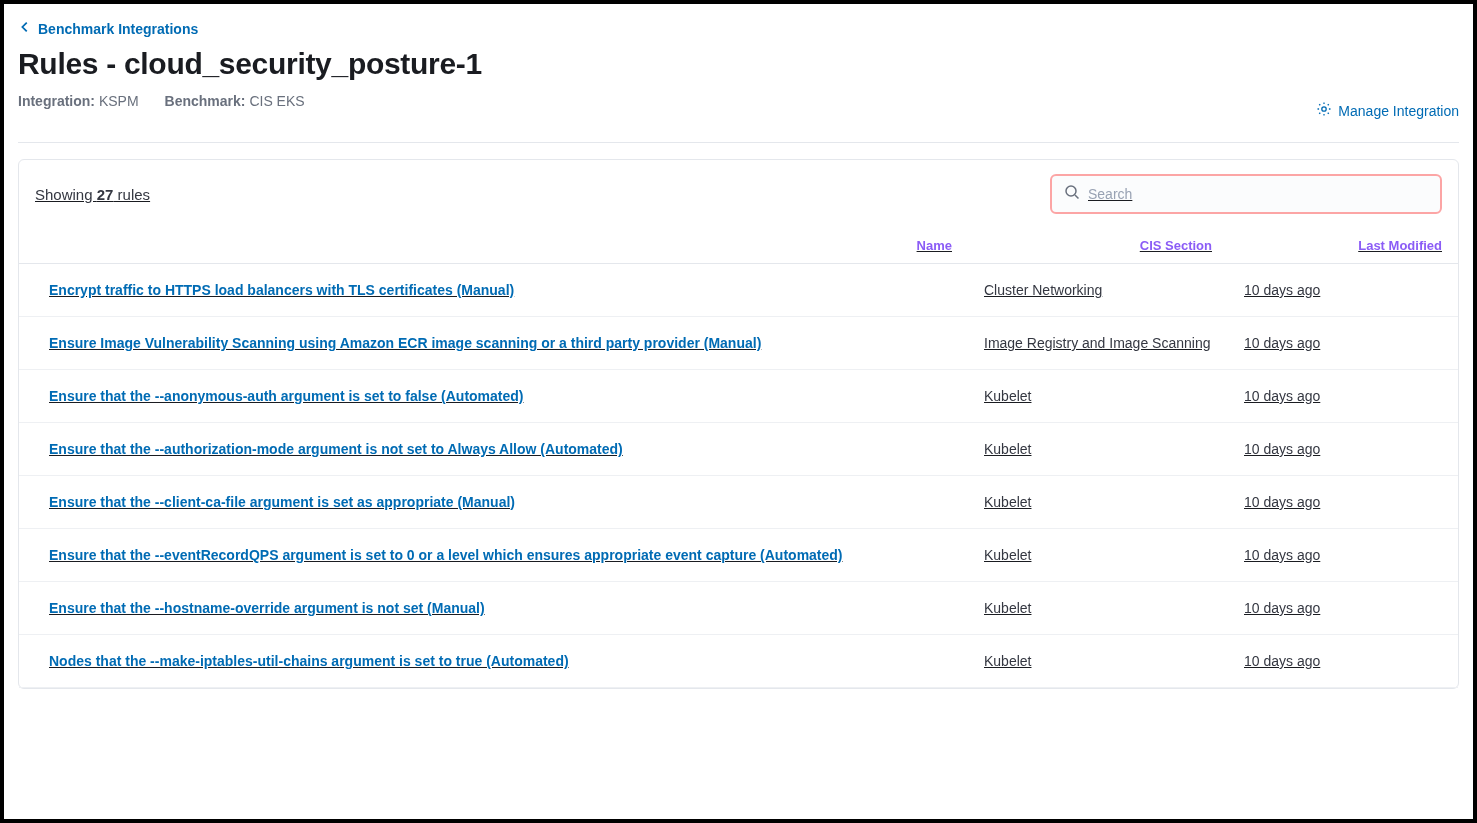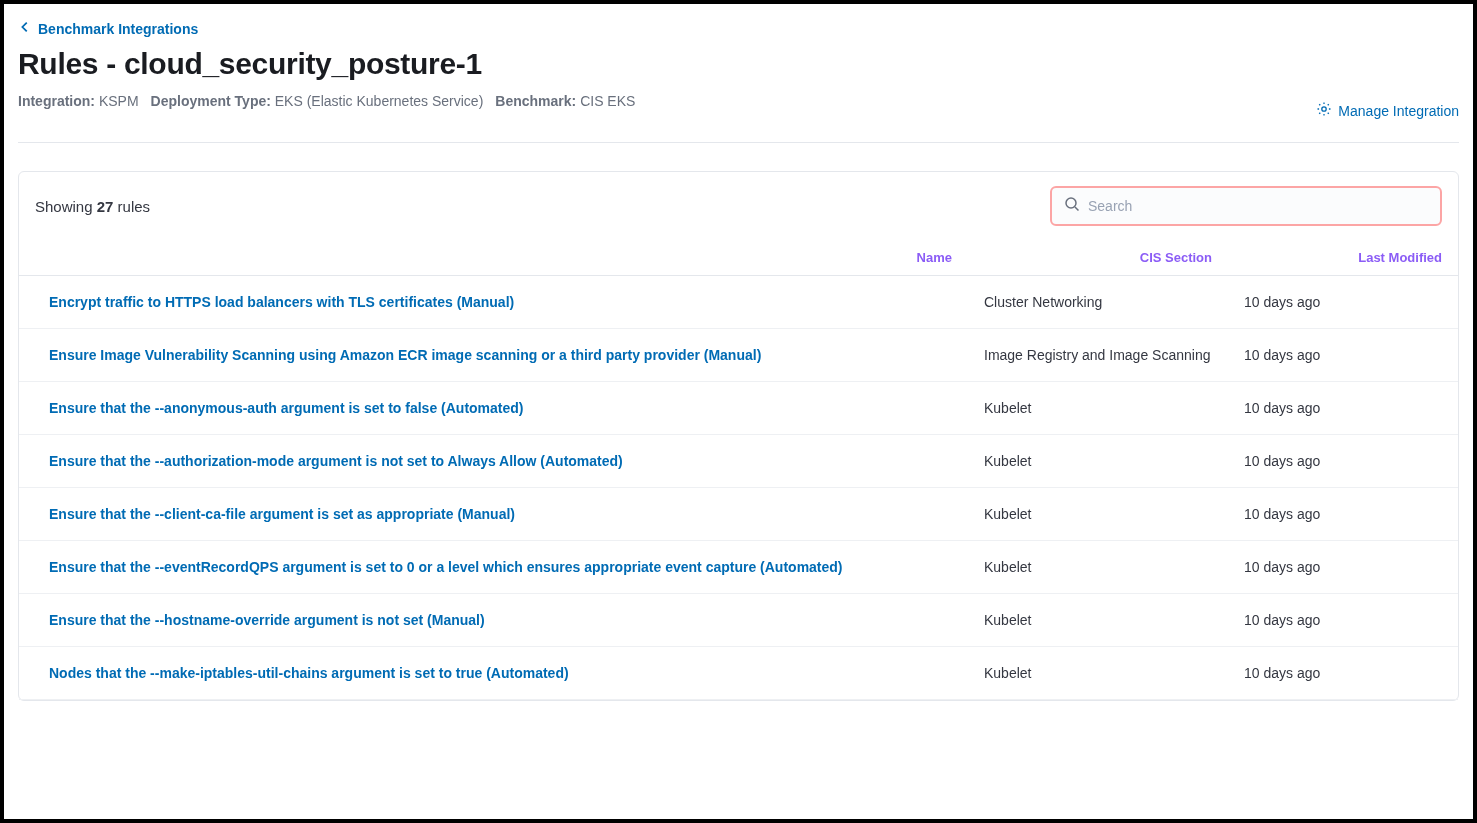--- a/index.html
+++ b/index.html
@@ -34,39 +34,40 @@
   }
   .meta-row {
     display: flex;
     align-items: center;
     justify-content: space-between;
     font-size: 14px;
     color: #343741;
     padding-bottom: 22px;
     border-bottom: 1px solid #e4e7ec;
   }
-  .meta-left { display: flex; gap: 12px; flex-wrap: wrap; }
+  .meta-left { display: flex; gap: 26px; flex-wrap: wrap; }
   .meta-item .meta-label { font-weight: 700; color: #69707d; }
   .meta-item .meta-value { color: #69707d; }
   .manage-link {
     display: inline-flex;
     align-items: center;
     gap: 6px;
     color: #006bb4;
     font-size: 14px;
     font-weight: 400;
     cursor: pointer;
     margin-top: 20px;
   }
   .manage-link svg { width: 16px; height: 16px; }
   .panel {
     border: 1px solid #e4e7ec;
     border-radius: 6px;
-    margin-top: 28px;
+    margin-top: 16px;
     padding-top: 14px;
+    text-decoration: underline;
   }
   .panel-header {
     display: flex;
     align-items: center;
     justify-content: space-between;
     padding: 0 16px 14px 16px;
   }
   .showing { font-size: 15px; color: #343741; }
   .showing b { font-weight: 700; }
   .search-box {
@@ -129,24 +130,20 @@
     <span>Benchmark Integrations</span>
   </div>
 
   <h1 class="page-title">Rules - cloud_security_posture-1</h1>
 
   <div class="meta-row">
     <div class="meta-left">
       <span class="meta-item">
         <span class="meta-label">Integration:</span>
         <span class="meta-value">KSPM</span>
-      </span>
-      <span class="meta-item">
-        <span class="meta-label">Deployment Type:</span>
-        <span class="meta-value">EKS (Elastic Kubernetes Service)</span>
       </span>
       <span class="meta-item">
         <span class="meta-label">Benchmark:</span>
         <span class="meta-value">CIS EKS</span>
       </span>
     </div>
     <div class="manage-link">
       <span>
         <svg viewBox="0 0 16 16" fill="none" stroke="currentColor" stroke-width="1.3">
           <circle cx="8" cy="8" r="2.2"></circle>

